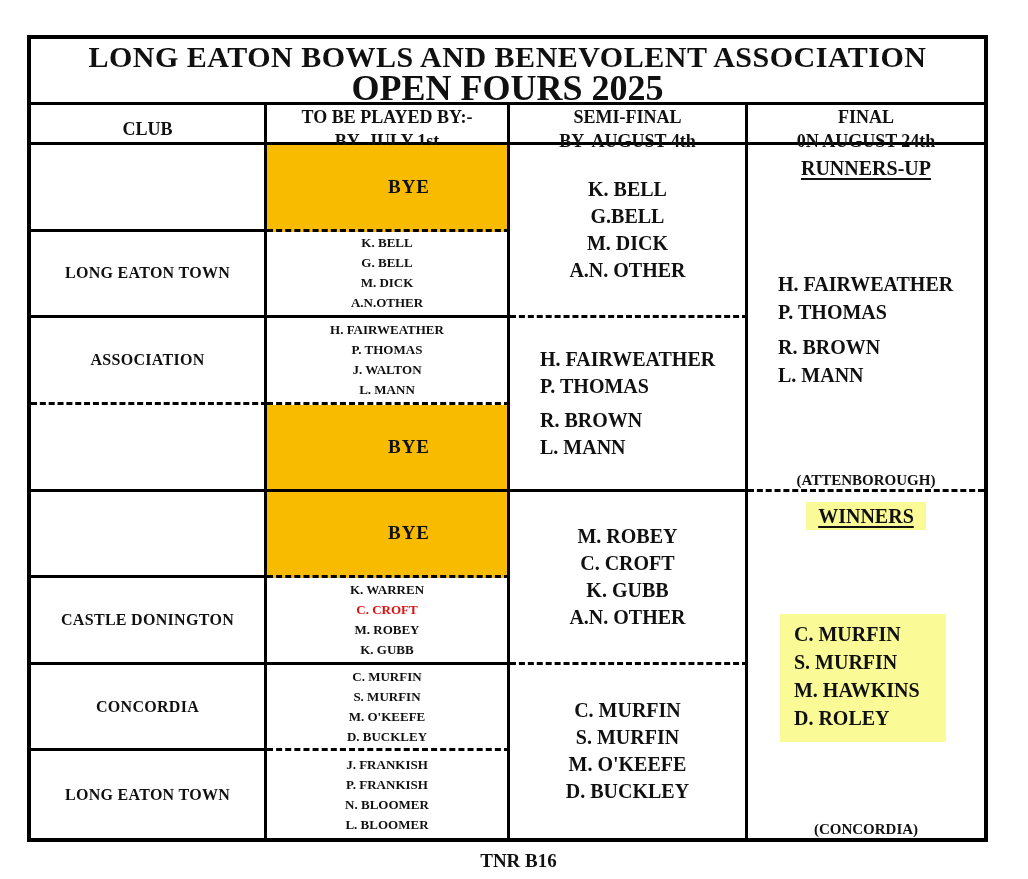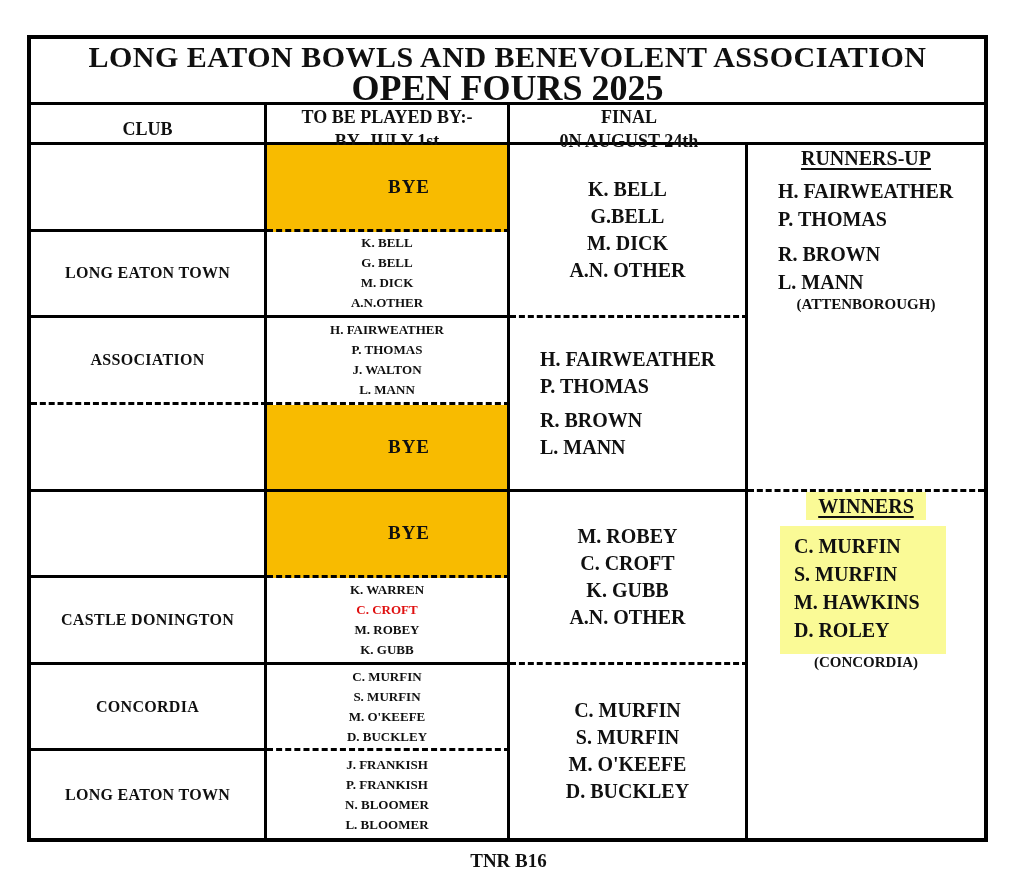--- a/index.html
+++ b/index.html
@@ -51,55 +51,59 @@
   .c.nobb{border-bottom:none;}
   .c.dash{border-bottom-style:dashed;}
   .club{font-size:16px;letter-spacing:.3px;}
   .bye{background:var(--bye-bg);font-size:19px;letter-spacing:1px;padding-left:44px;}
   .plist{font-size:13px;line-height:20px;text-align:center;}
   .plist .red{color:var(--red);}
   .sf{font-size:20px;line-height:27px;text-align:center;}
   .sf.leftal{align-self:flex-start;text-align:left;padding-left:30px;}
   .gap-top{margin-top:7px;}
   
-  .final-cell{justify-content:flex-start;}
+  .final-cell{justify-content:space-between;padding-top:10px;}
   .fin-head{
     font-size:20px;text-decoration:underline;text-underline-offset:3px;
     text-decoration-thickness:2px;line-height:26px;
   }
   .fin-head.hl{background:var(--win-bg);padding:1px 12px;}
   .fin-names{
     margin-top:6px;font-size:20px;line-height:28px;text-align:left;
     align-self:flex-start;margin-left:30px;
   }
   .fin-names.hl{background:var(--win-bg);padding:6px 26px 10px 14px;margin-left:32px;}
   .fin-club{font-size:15px;}
   
   .footer{
-    position:absolute;left:28px;top:850px;width:961px;text-align:center;
+    position:absolute;left:38px;top:850px;width:961px;text-align:center;
     font-size:19px;
   }
 </style>
 </head>
 <body>
 
 <div class="sheet">
 
   <div class="title-block">
     <div class="title-1">LONG EATON BOWLS AND BENEVOLENT ASSOCIATION</div>
     <div class="title-2">OPEN FOURS 2025</div>
   </div>
 
   <div class="hdr">
     <div class="hc">
       <span>CLUB</span>
     </div>
     <div class="hc">
       <span>TO BE PLAYED BY:-</span>
       <span>BY  JULY 1st</span>
+    </div>
+    <div class="hc">
+      <span>SEMI-FINAL</span>
+      <span>BY  AUGUST 4th</span>
     </div>
     <div class="hc">
       <span>FINAL</span>
       <span>0N AUGUST 24th</span>
     </div>
   </div>
 
   <div class="grid">
 
     <div class="c" style="grid-area:1/1"></div>

